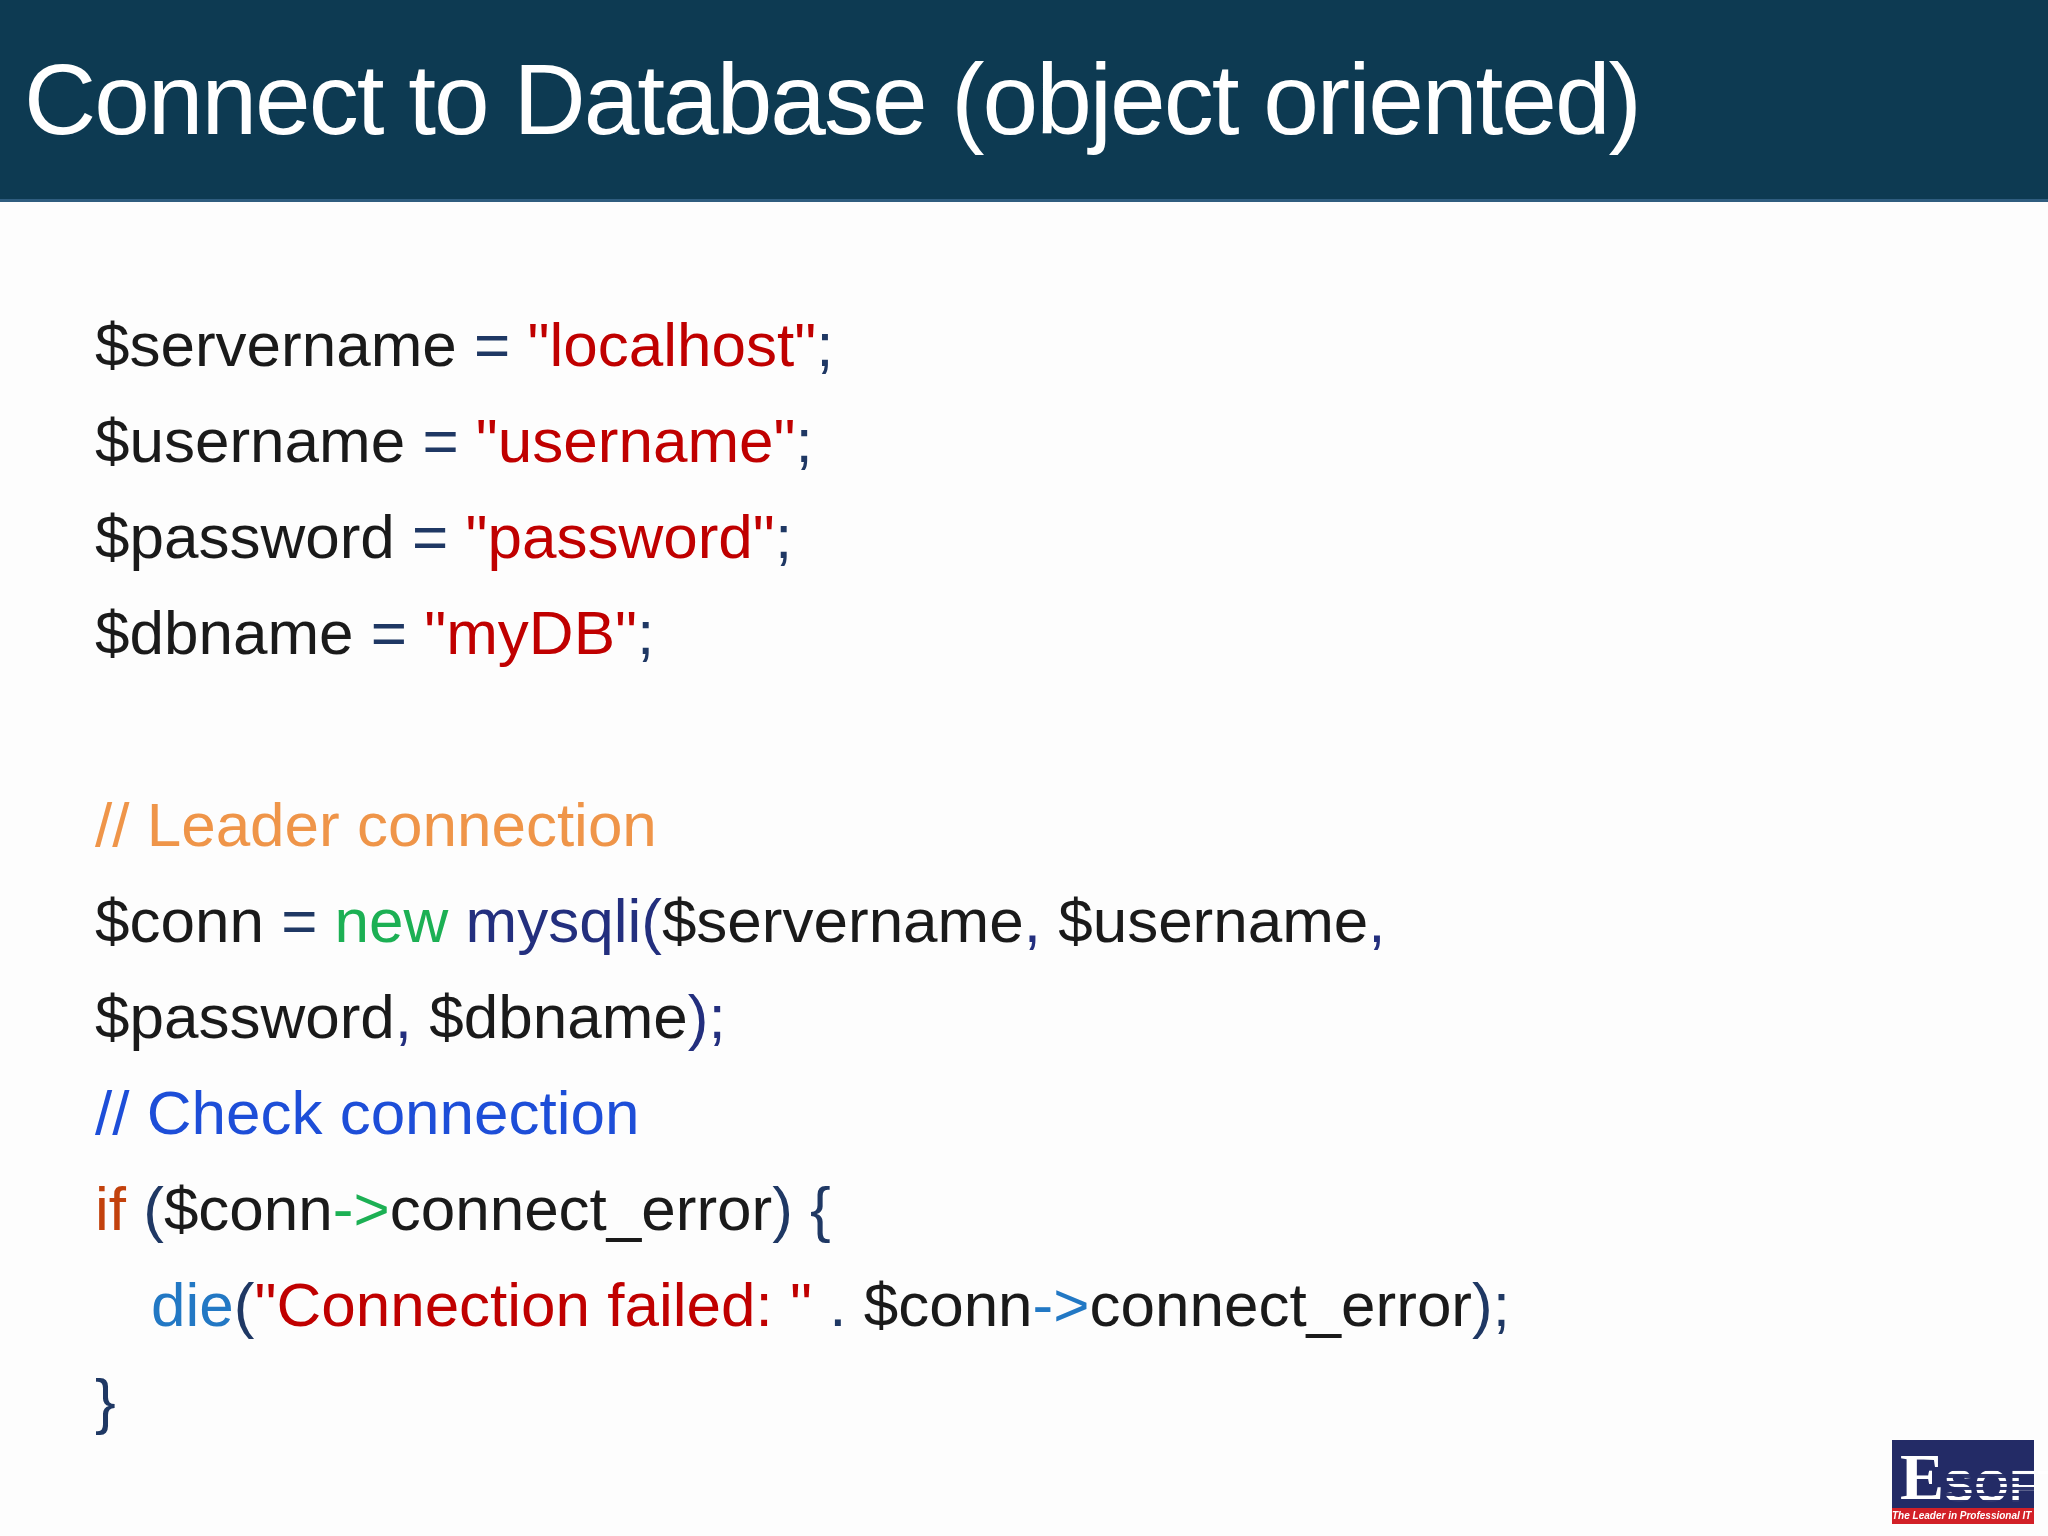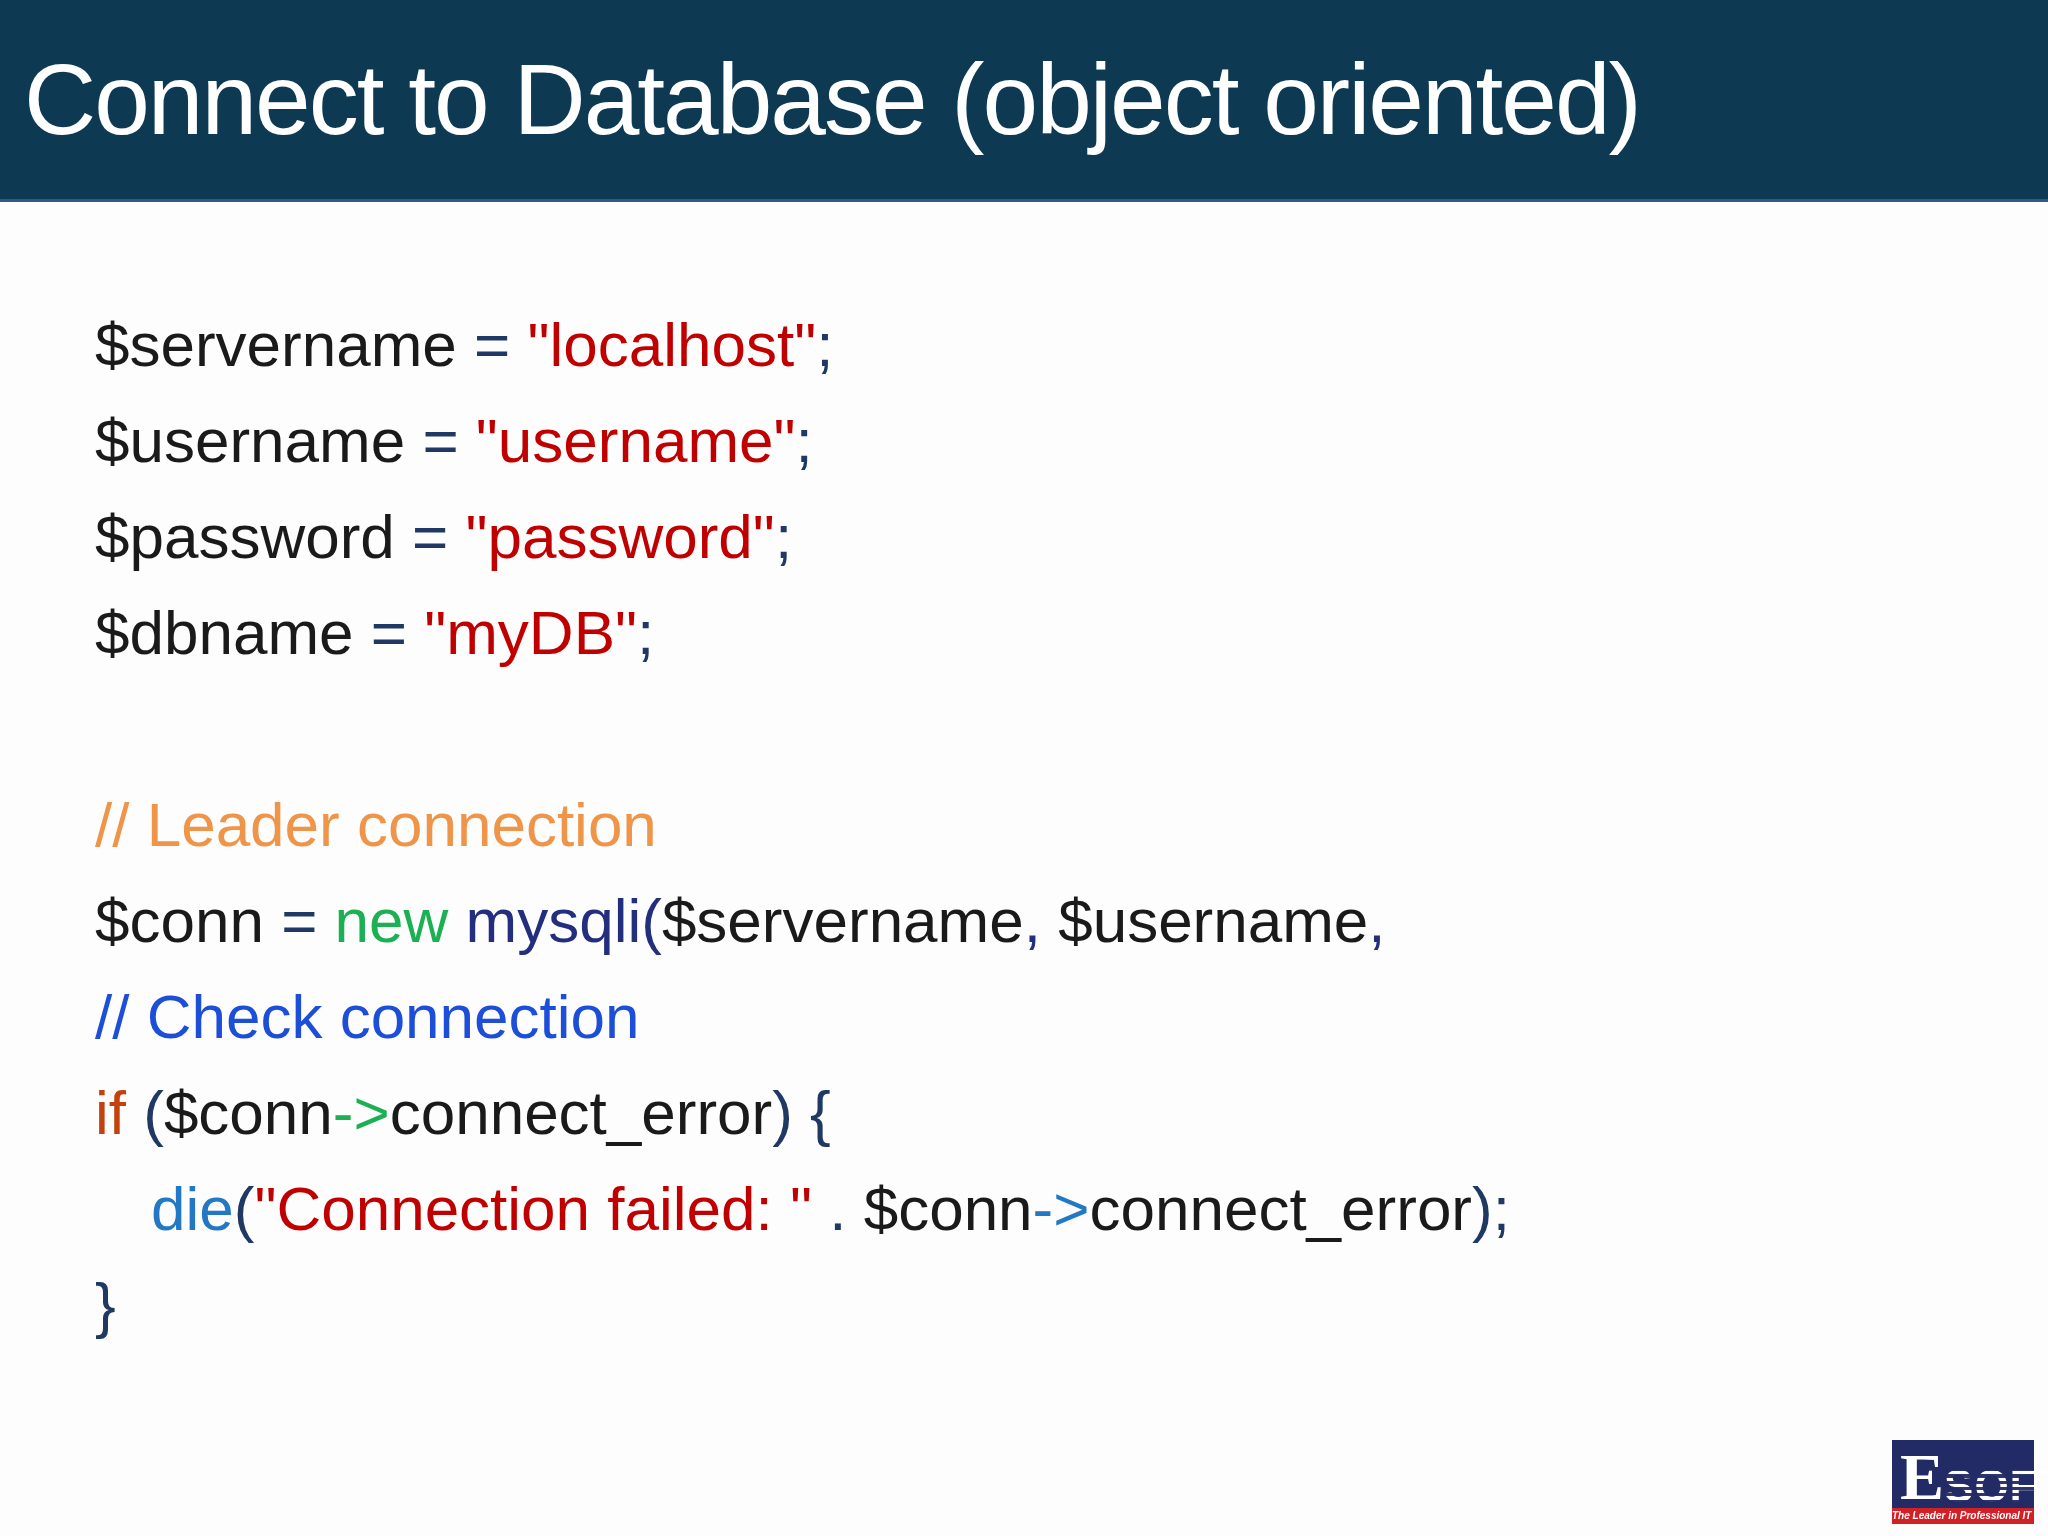--- a/index.html
+++ b/index.html
@@ -113,20 +113,21 @@
   </header>
 
   <main class="code-area">
       <div class="code-line"><span style="color: rgb(26, 26, 26);">$servername </span><span style="color: rgb(31, 56, 100);">= </span><span style="color: rgb(192, 0, 0);">"localhost"</span><span style="color: rgb(31, 56, 100);">;</span></div>
       <div class="code-line"><span style="color: rgb(26, 26, 26);">$username </span><span style="color: rgb(31, 56, 100);">= </span><span style="color: rgb(192, 0, 0);">"username"</span><span style="color: rgb(31, 56, 100);">;</span></div>
       <div class="code-line"><span style="color: rgb(26, 26, 26);">$password </span><span style="color: rgb(31, 56, 100);">= </span><span style="color: rgb(192, 0, 0);">"password"</span><span style="color: rgb(31, 56, 100);">;</span></div>
       <div class="code-line"><span style="color: rgb(26, 26, 26);">$dbname </span><span style="color: rgb(31, 56, 100);">= </span><span style="color: rgb(192, 0, 0);">"myDB"</span><span style="color: rgb(31, 56, 100);">;</span></div>
       <div class="code-line">&nbsp;</div>
       <div class="code-line"><span style="color: rgb(239, 149, 73);">// Leader connection</span></div>
       <div class="code-line"><span style="color: rgb(26, 26, 26);">$conn </span><span style="color: rgb(31, 56, 100);">= </span><span style="color: rgb(28, 176, 84);">new </span><span style="color: rgb(35, 47, 126);">mysqli(</span><span style="color: rgb(26, 26, 26);">$servername</span><span style="color: rgb(35, 47, 126);">, </span><span style="color: rgb(26, 26, 26);">$username</span><span style="color: rgb(35, 47, 126);">,</span></div>
+      <div class="code-line"><span style="color: rgb(26, 26, 26);">$password</span><span style="color: rgb(35, 47, 126);">, </span><span style="color: rgb(26, 26, 26);">$dbname</span><span style="color: rgb(35, 47, 126);">);</span></div>
       <div class="code-line"><span style="color: #1d4ed8;">// Check connection</span></div>
       <div class="code-line"><span style="color: #c2410c;">if </span><span style="color: rgb(31, 56, 100);">(</span><span style="color: rgb(26, 26, 26);">$conn</span><span style="color: rgb(28, 176, 84);">-&gt;</span><span style="color: rgb(26, 26, 26);">connect_error</span><span style="color: rgb(31, 56, 100);">) {</span></div>
       <div class="code-line indented"><span style="color: rgb(34, 120, 196);">die</span><span style="color: rgb(31, 56, 100);">(</span><span style="color: rgb(192, 0, 0);">"Connection failed: "</span><span style="color: rgb(31, 56, 100);"> . </span><span style="color: rgb(26, 26, 26);">$conn</span><span style="color: rgb(34, 120, 196);">-&gt;</span><span style="color: rgb(26, 26, 26);">connect_error</span><span style="color: rgb(31, 56, 100);">);</span></div>
       <div class="code-line"><span style="color: rgb(31, 56, 100);">}</span></div>
     </main>
 
   <div class="logo">
     <div class="logo-letters">
       <span class="logo-e">E</span>
       <span class="logo-soft">SOFT</span>

